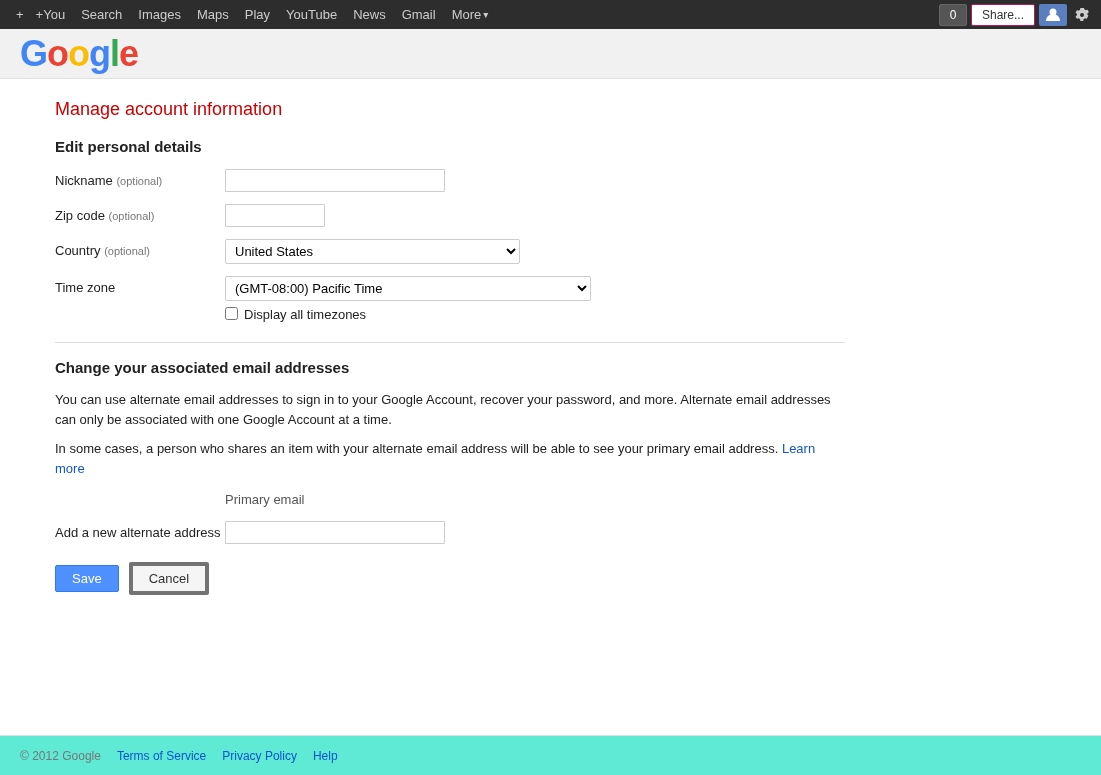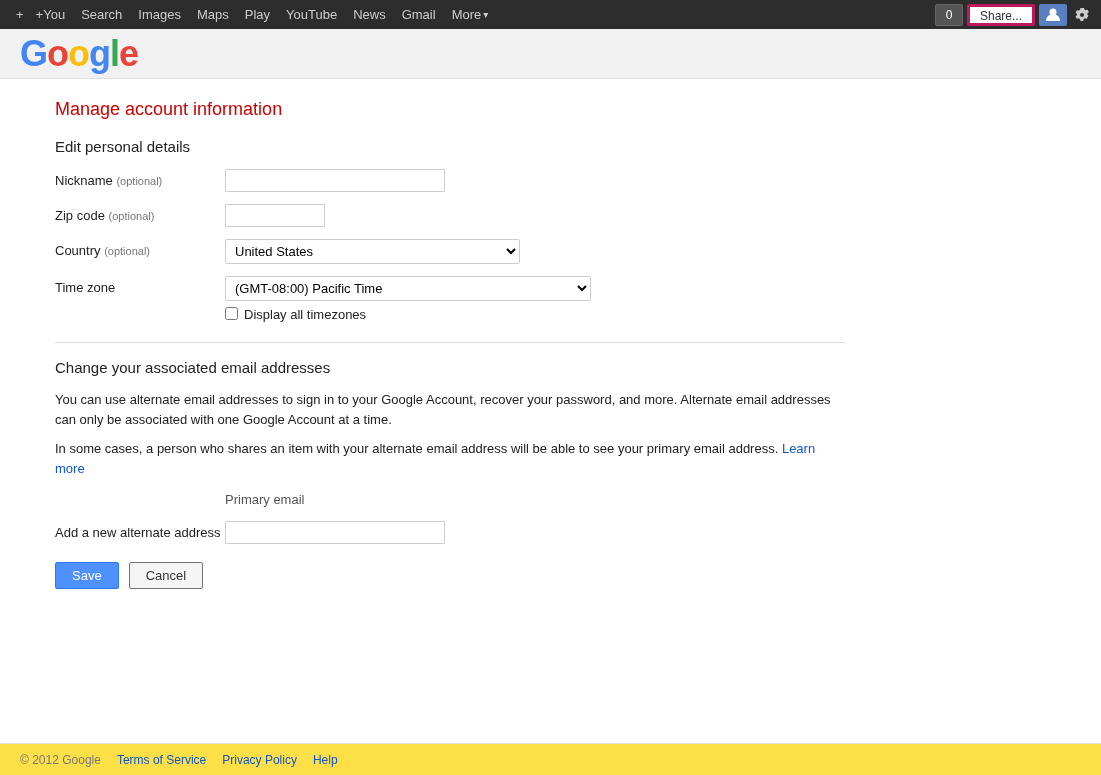--- a/index.html
+++ b/index.html
@@ -28,21 +28,21 @@
     }
     .nav-plus { color: #ccc; font-size: 13px; padding: 0 4px 0 8px; }
     .nav-spacer { flex: 1; }
     .nav-right {
       display: flex;
       align-items: center;
       gap: 4px;
     }
     .share-btn {
       background: #fff;
-      border: 3px solid #be185d;
+      border: 1px solid #be185d;
       border-radius: 2px;
       padding: 2px 10px;
       font-size: 12px;
       cursor: pointer;
       color: #333;
       height: 22px;
     }
     .notif-btn {
       background: #555;
       border: 1px solid #666;
@@ -105,21 +105,21 @@
 
     .page-title {
       color: #c00;
       font-size: 18px;
       font-weight: normal;
       margin-bottom: 18px;
     }
 
     .section-title {
       font-size: 15px;
-      font-weight: normal;
+      font-weight: bold;
       color: #222;
       margin-bottom: 14px;
     }
 
     .form-table {
       margin-bottom: 20px;
     }
 
     .form-row {
       display: flex;
@@ -230,37 +230,37 @@
       border: 1px solid #3079ed;
       border-radius: 2px;
       color: #fff;
       font-size: 13px;
       padding: 5px 16px;
       cursor: pointer;
     }
 
     .btn-cancel {
       background: #f5f5f5;
-      border: 1px solid #737373;
+      border: 4px solid #737373;
       border-radius: 2px;
       color: #333;
       font-size: 13px;
       padding: 5px 16px;
       cursor: pointer;
     }
 
     
     #footer {
       position: fixed;
       bottom: 0;
       left: 0;
       right: 0;
-      background: #fde047;
+      background: #5eead4;
       border-top: 1px solid #e0e0e0;
-      height: 32px;
+      height: 40px;
       display: flex;
       align-items: center;
       padding: 0 20px;
       gap: 16px;
       font-size: 12px;
       color: #777;
     }
 
     .footer-link {
       color: #15c;

